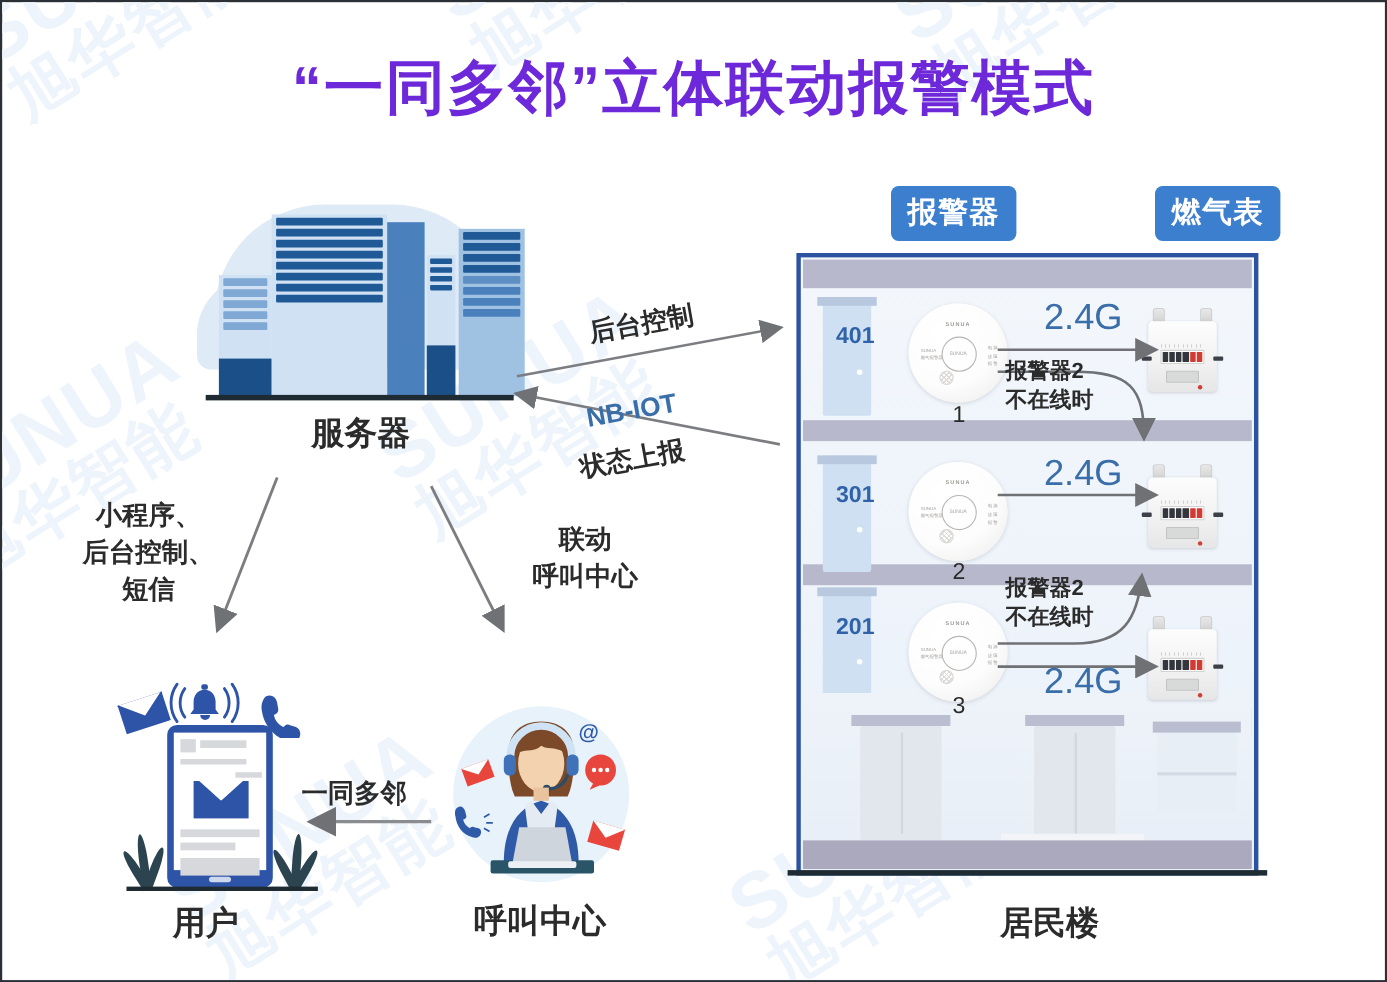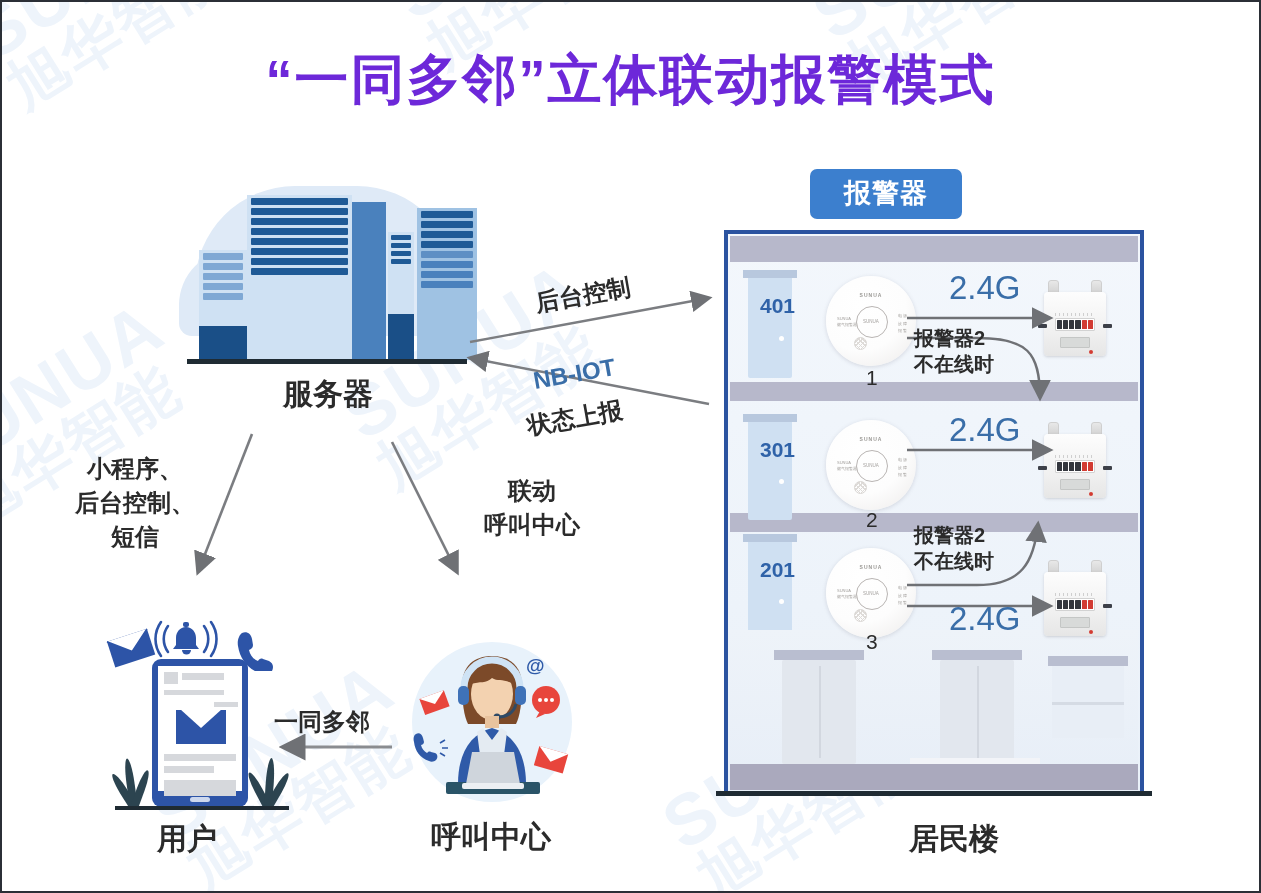--- a/index.html
+++ b/index.html
@@ -67,21 +67,21 @@
   .center{text-align:center;transform:translateX(-50%);}
 
   
   .badge{
     position:absolute;
     background:#3c7fce;
     color:#fff;
     font-size:27px;
     font-weight:800;
     border-radius:7px;
-    padding:6px 34px 8px;
+    padding:6px 15px 8px;
     letter-spacing:1px;
     z-index:7;
     white-space:nowrap;
   }
 
   
   svg.layer{position:absolute;left:0;top:0;z-index:3;}
   svg.layer.top{z-index:5;}
 
   
@@ -310,20 +310,21 @@
       </div>
     <div class="wm" style="left:650px;top:800px;">
         <span class="w1">SUNUA</span>
         <span class="w2">旭华智能</span>
       </div>
   </div>
 
   <div class="title">“一同多邻”立体联动报警模式</div>
 
   <div class="badge" style="left:808px;top:167px;">报警器</div>
+  <div class="badge" style="left:1048px;top:167px;">燃气表</div>
 
   <div class="server">
     <div class="cloud"></div>
 
     <div class="rack" style="left:22px;width:48px;height:110px;background:#cfe1f3;">
       <div class="row lite"></div>
         <div class="row lite"></div>
         <div class="row lite"></div>
       <div class="row lite"></div>
         <div class="row lite"></div>

